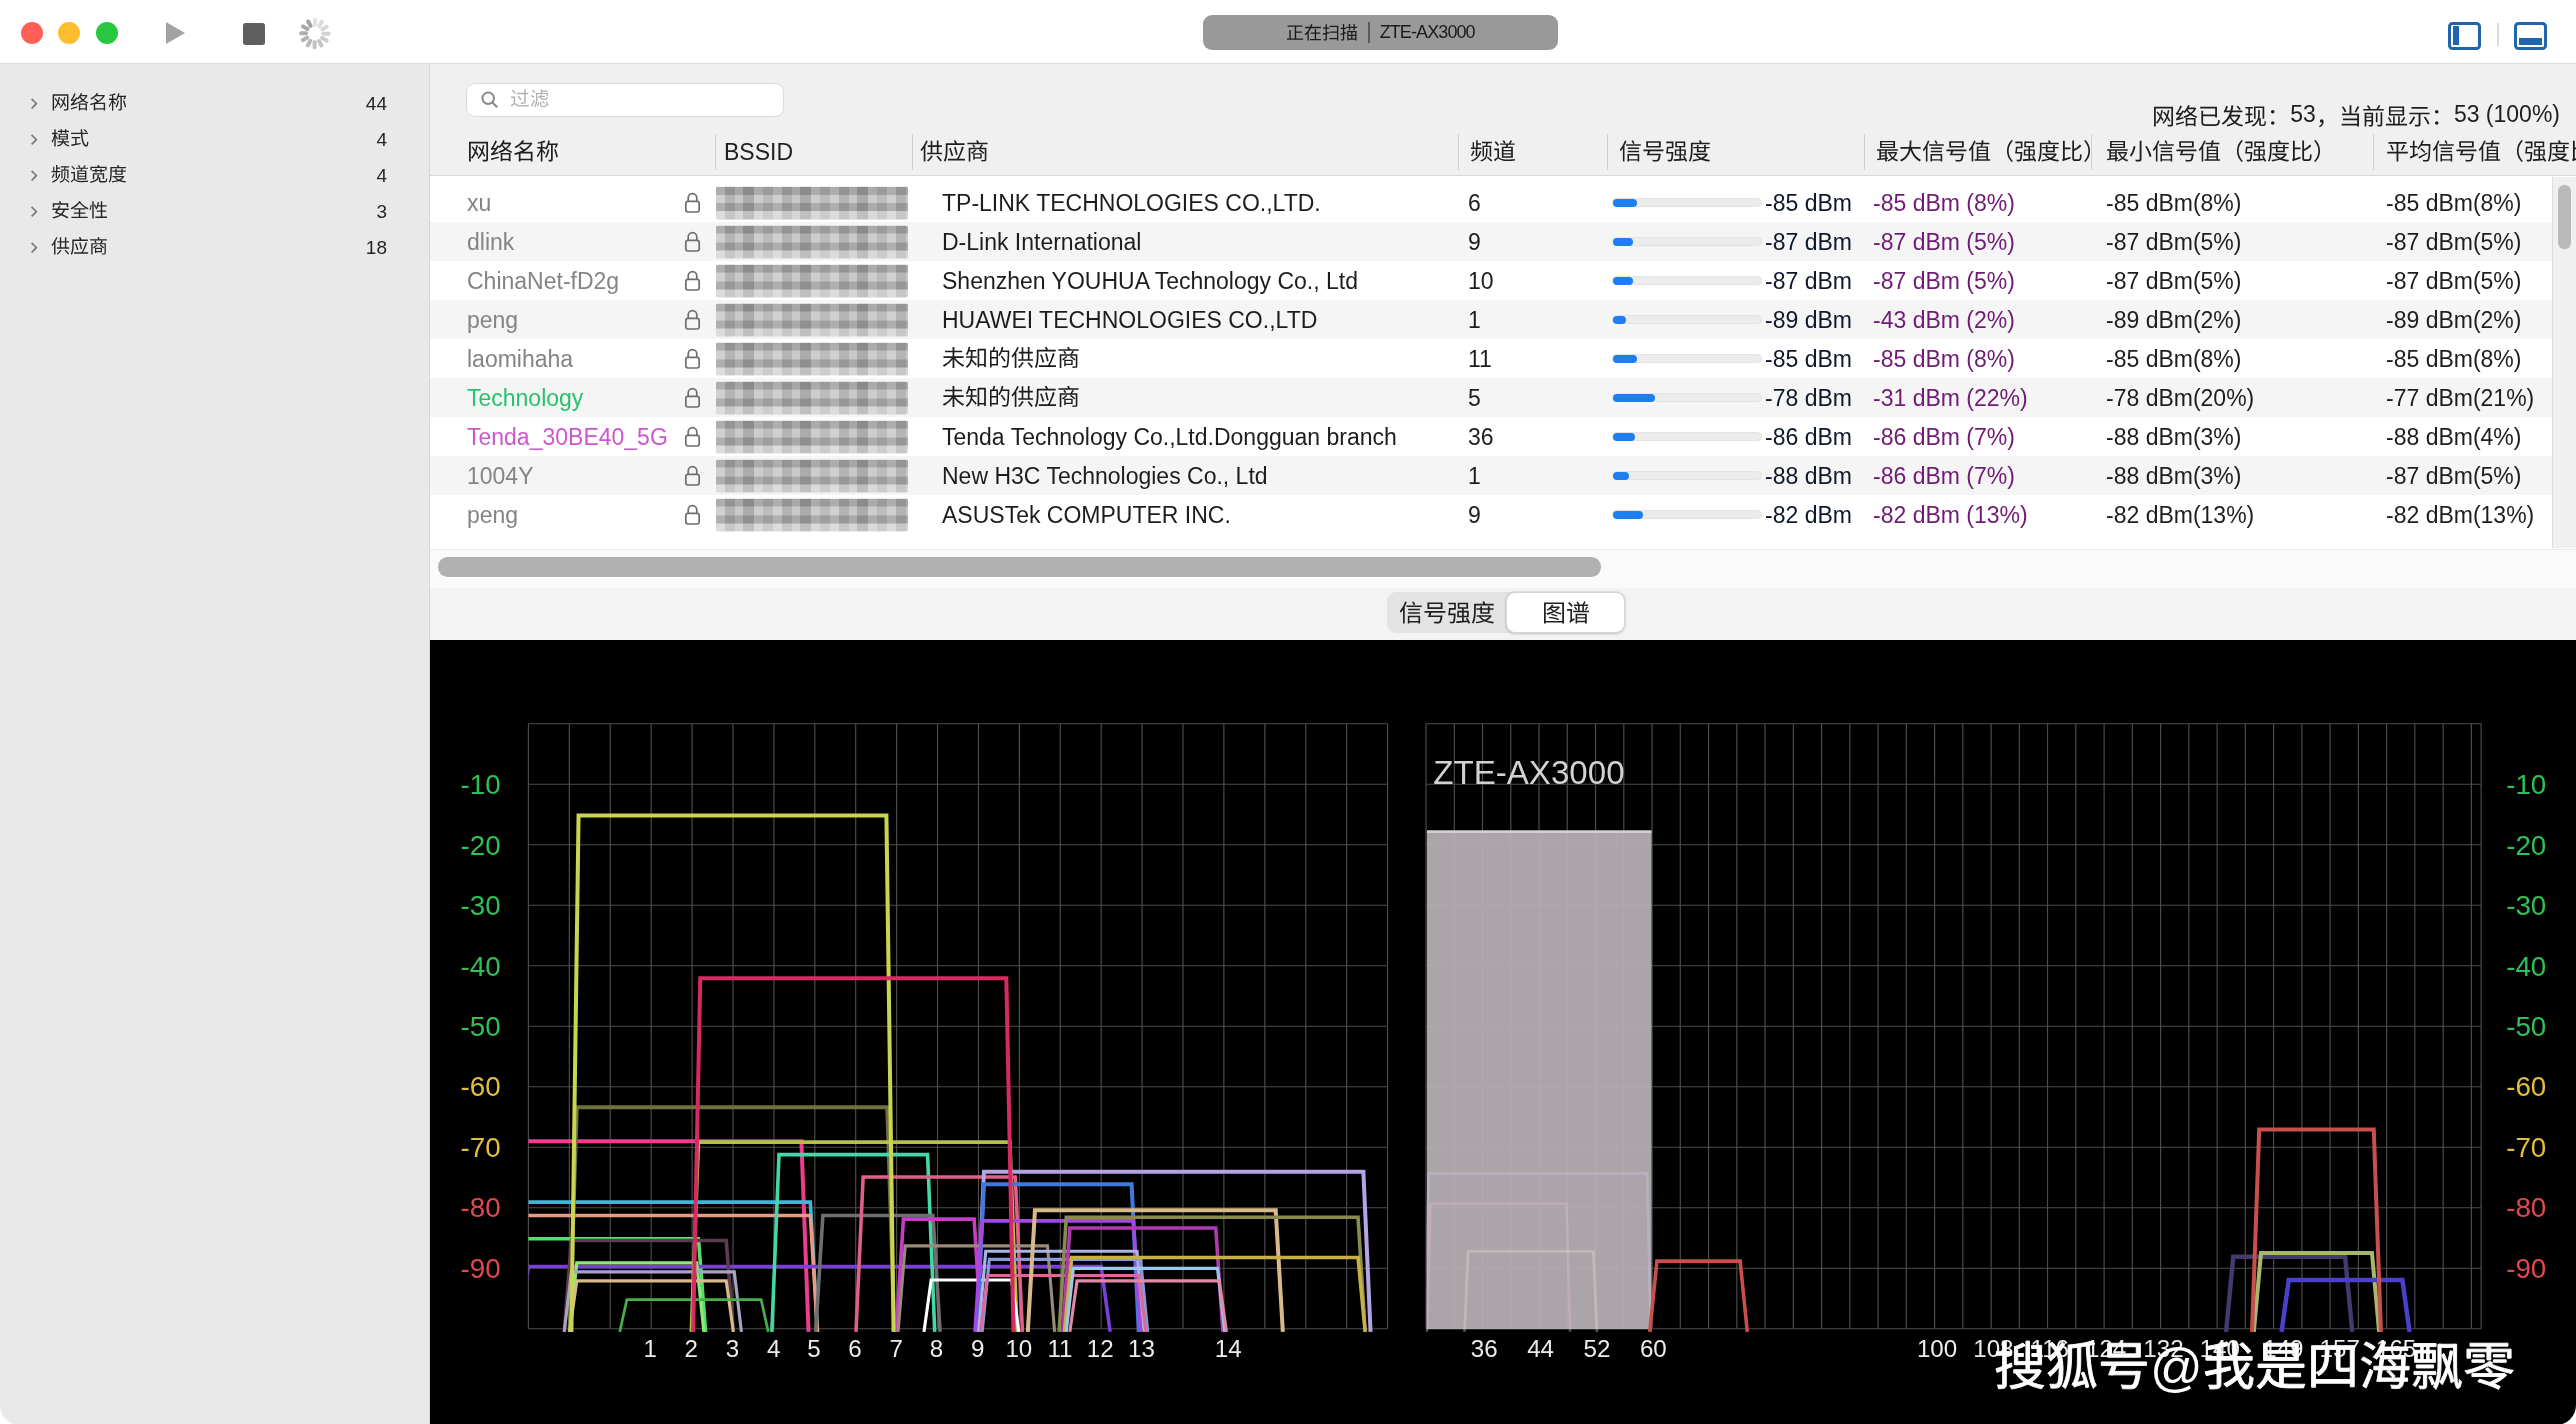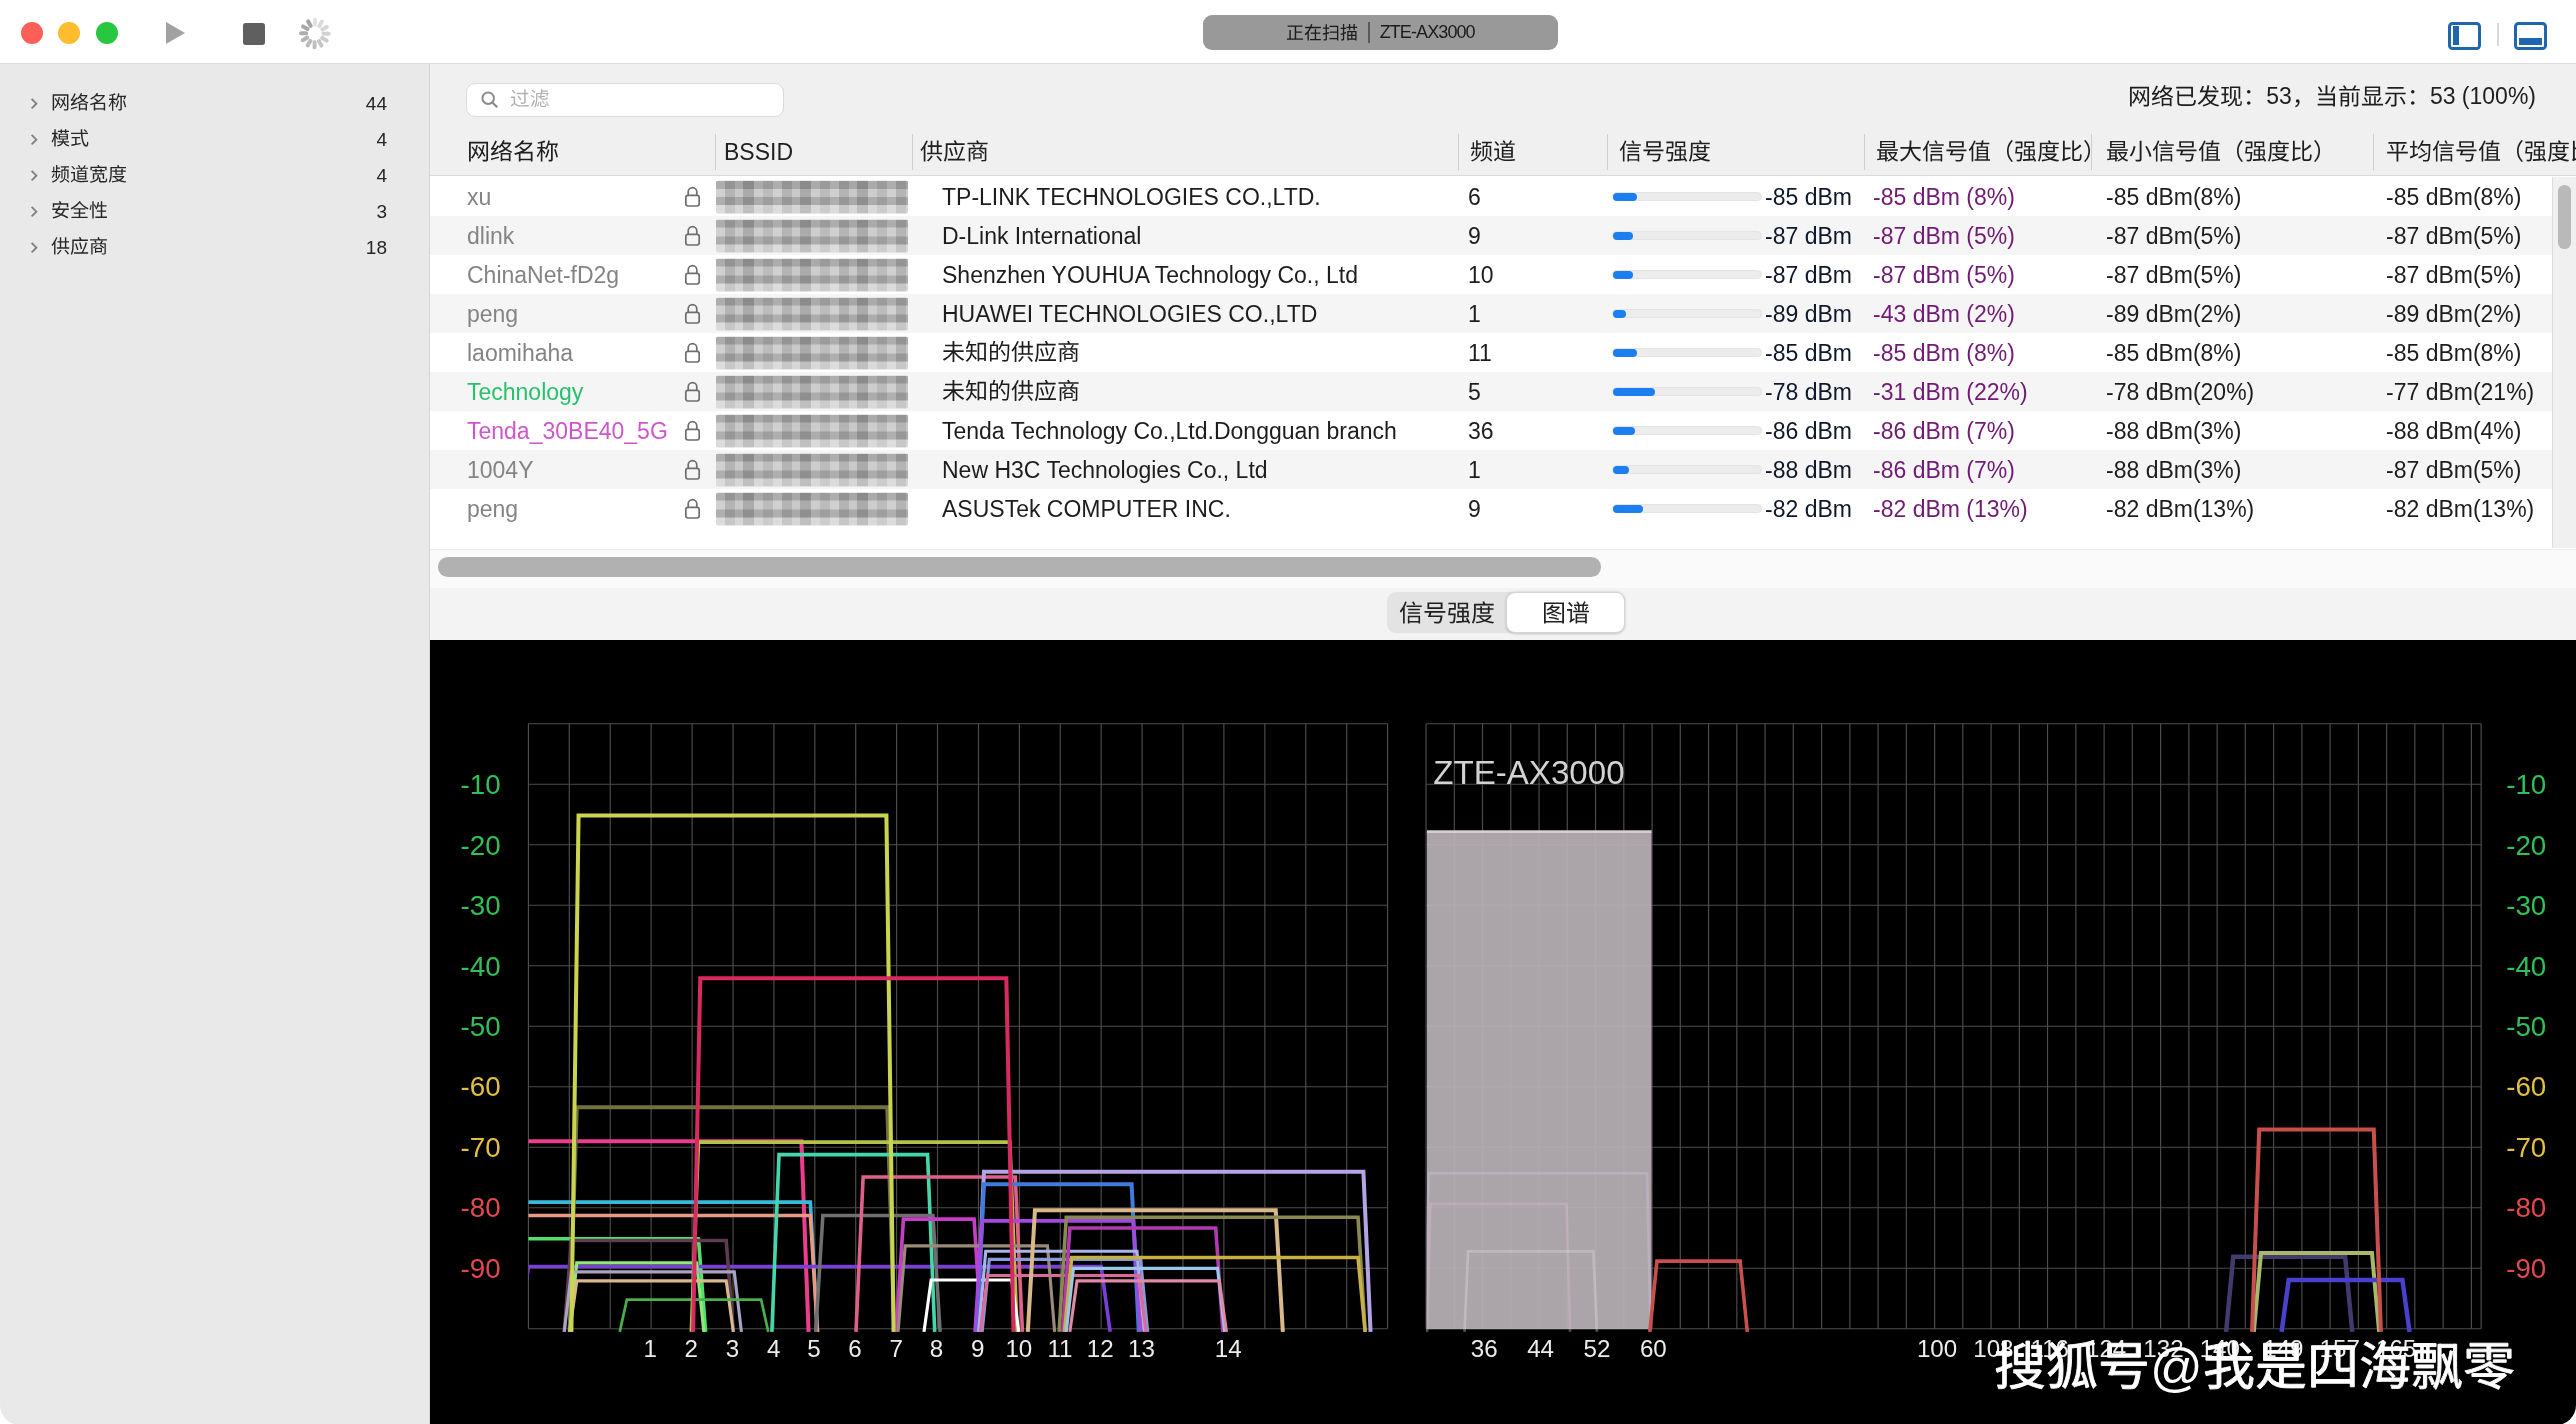--- a/index.html
+++ b/index.html
@@ -26,27 +26,27 @@
 .si{position:relative;height:36px;line-height:36px;font-size:19px;color:#262626}
 #sb .si:first-child{margin-top:21.5px}
 .chev{position:absolute;left:29.5px;top:11.6px;width:8px;height:13.4px}
 .sl{position:absolute;left:51px}
 .sn{position:absolute;right:42px;text-align:right}
 
 #strip{position:absolute;left:430px;top:64px;width:2146px;height:64px;background:#f0f0f0}
 #fbox{position:absolute;left:36px;top:19px;width:318px;height:34px;background:#fff;border:1.8px solid #dadada;border-radius:9px;color:#b0b0b0;font-size:19.7px;line-height:31px}
 #fbox .ph{margin-left:43px}
 #fbox .mag{position:absolute;left:12.5px;top:6.3px;width:19.7px;height:19.7px}
-#found{position:absolute;right:40px;top:0;height:64px;display:flex;align-items:center;font-size:23px;color:#1e1e1e}
+#found{position:absolute;right:16px;top:0;height:64px;display:flex;align-items:flex-end;font-size:23px;color:#1e1e1e}
 
 #hdr{position:absolute;left:430px;top:128px;width:2146px;height:48px;background:#f0f0f0;border-bottom:0.9px solid #d9d9d9;font-size:23px;color:#1f1f1f;overflow:hidden}
 #hdr span{position:absolute;top:10.7px;white-space:nowrap}
 #hdr .vs{position:absolute;top:6.3px;width:0.9px;height:36px;background:#cfcfcf}
 
-#tbody{position:absolute;left:430px;top:176px;width:2146px;height:372px;background:#fff;padding-top:1px}
+#tbody{position:absolute;left:430px;top:176px;width:2146px;height:372px;background:#fff;padding-top:7px}
 .r{position:relative;width:2122px;height:39px;font-size:23px;background:#fff}
 .r.odd{background:#f5f5f5}
 .r span{position:absolute;top:50%;transform:translateY(-50%);white-space:nowrap}
 .nm{left:37px;color:#848484}
 .nm.grn{color:#28c16c}
 .nm.mag{color:#cd56cd}
 .lock{position:absolute;left:253px;top:8px;width:19px;height:24px}
 .mos{left:286px;width:192px;height:33px;border-radius:1.8px;background-image:repeating-linear-gradient(0deg,rgba(255,255,255,0.38) 0 8px,rgba(122,122,122,0.30) 8px 16px,rgba(255,255,255,0.18) 16px 25px,rgba(100,100,100,0.25) 25px 33px),repeating-linear-gradient(90deg,#c6c6c6 0 9px,#a4a4a4 9px 19px,#bdbdbd 19px 27px,#989898 27px 38px,#c2c2c2 38px 47px,#adadad 47px 57px)}
 .ven{left:512px;color:#1d1d1d}
 .chn{left:1038px;color:#1d1d1d}

